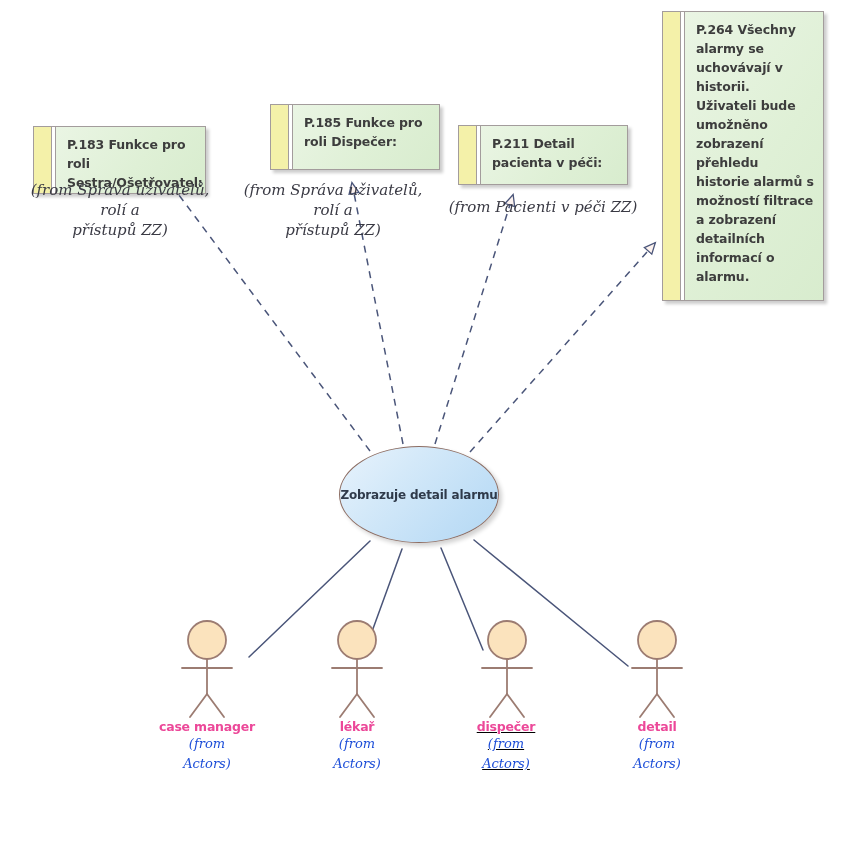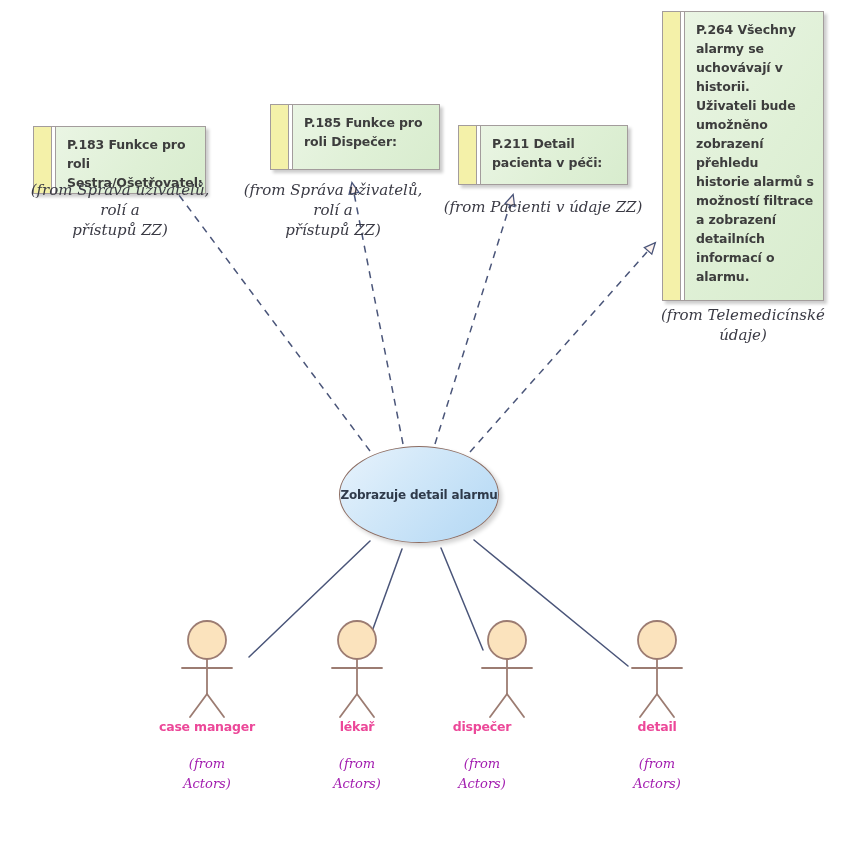--- a/index.html
+++ b/index.html
@@ -120,23 +120,23 @@
     font-size: 12.5px;
     font-weight: bold;
     color: #ec4899;
     letter-spacing: -0.2px;
     margin-top: 1px;
   }
   .actor .from {
     font-family: "DejaVu Serif", "Liberation Serif", serif;
     font-style: italic;
     font-size: 13px;
-    color: #a21caf;
+    color: #1d4ed8;
     line-height: 20px;
-    margin-top: 20px;
+    margin-top: 0;
     white-space: pre-line;
   }
 </style>
 </head>
 <body>
 
 <div id="canvas">
 
   <svg id="wires" viewBox="0 0 845 854" width="845" height="854">
     <defs>
@@ -215,50 +215,49 @@
   <div class="from-caption" style="left:233px; top:180px; width:200px;">(from Správa uživatelů, rolí a
 přístupů ZZ)</div>
 
   <div class="note" style="left:458px; top:125px; width:170px; height:60px;">
     <div class="strip"></div>
     <div class="gap"></div>
     <div class="body">
       <div class="txt">P.211  Detail pacienta v péči:</div>
     </div>
   </div>
-  <div class="from-caption" style="left:443px; top:197px; width:200px;">(from Pacienti v údaje ZZ)</div>
+  <div class="from-caption" style="left:443px; top:197px; width:200px;">(from Pacienti v péči ZZ)</div>
 
   <div class="note" style="left:662px; top:11px; width:162px; height:290px;">
     <div class="strip"></div>
     <div class="gap"></div>
     <div class="body">
       <div class="txt">P.264  Všechny alarmy se uchovávají v historii. Uživateli bude umožněno zobrazení přehledu historie alarmů s možností filtrace a zobrazení detailních informací o alarmu.</div>
     </div>
   </div>
-  <div class="from-caption" style="left:648px; top:305px; width:190px;">(from Telemedicínské údaje)</div>
 
   <div class="usecase" style="left:339px; top:446px; width:160px; height:97px;">
     <div class="uc-label">Zobrazuje detail alarmu</div>
   </div>
 
   <div class="actor" style="left:147px; top:620px;">
     <div class="figure"></div>
     <div class="name">case manager</div>
     <div class="from">(from
 Actors)</div>
   </div>
 
   <div class="actor" style="left:297px; top:620px;">
     <div class="figure"></div>
     <div class="name">lékař</div>
     <div class="from">(from
 Actors)</div>
   </div>
 
-  <div class="actor" style="left:422px; top:620px;">
+  <div class="actor" style="left:446px; top:620px;text-decoration:underline;">
     <div class="figure"></div>
     <div class="name">dispečer</div>
     <div class="from">(from
 Actors)</div>
   </div>
 
   <div class="actor" style="left:597px; top:620px;">
     <div class="figure"></div>
     <div class="name">detail</div>
     <div class="from">(from

